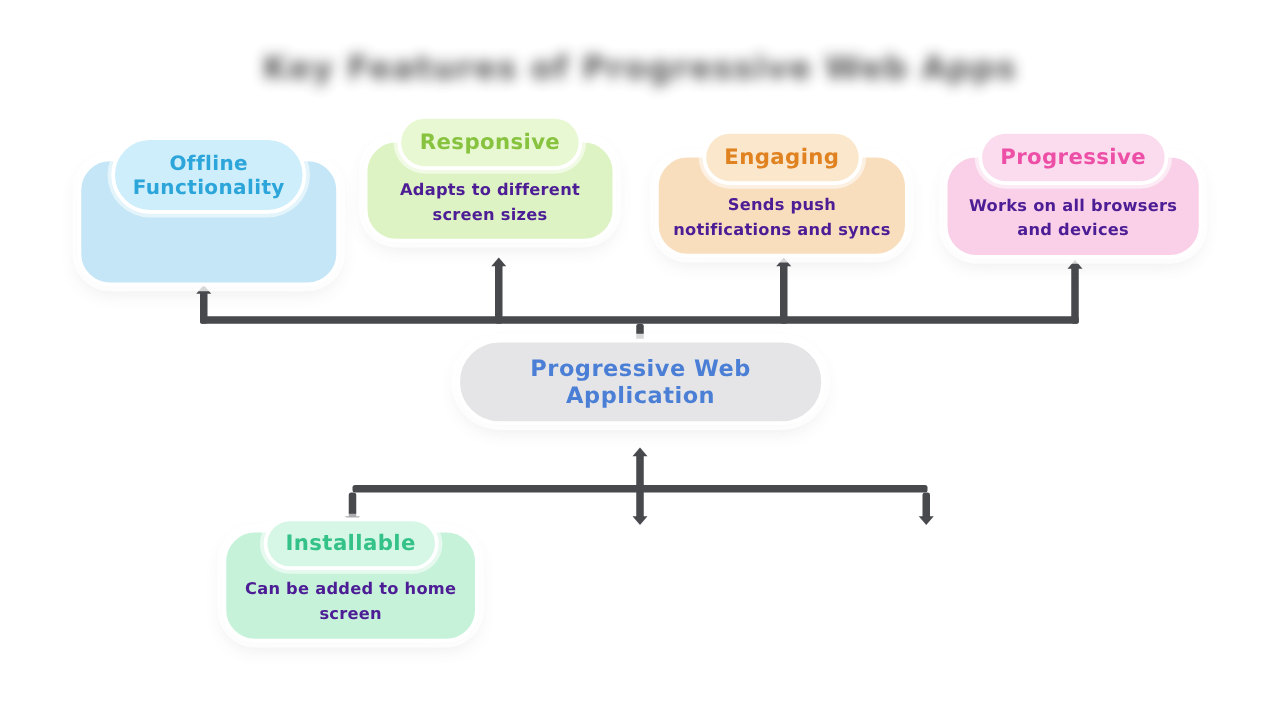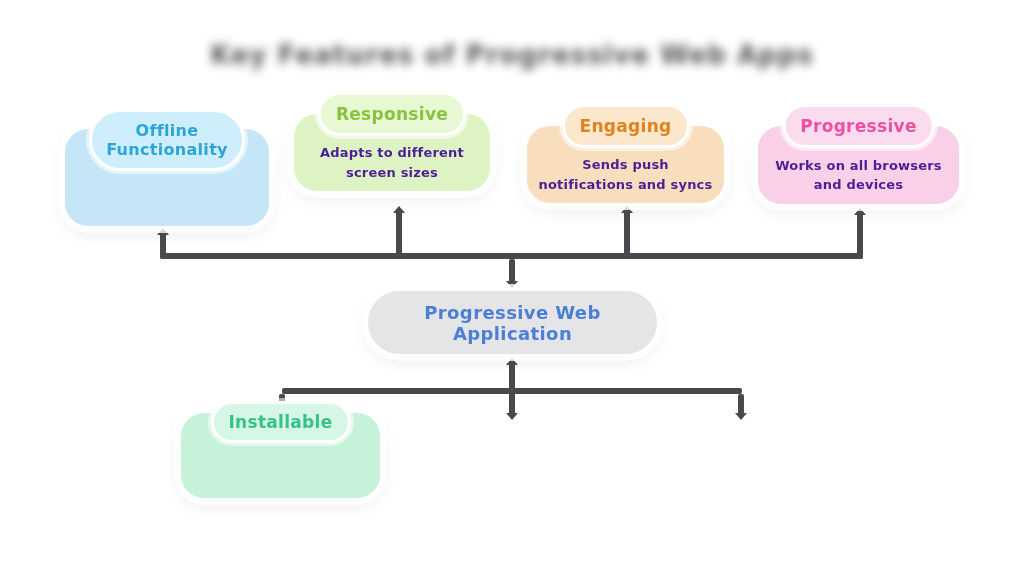--- a/index.html
+++ b/index.html
@@ -108,25 +108,26 @@
     <p class="desc">Sends push notifications and syncs</p>
   </section>
 
   <section class="node" style="left: 755px; top: 123px; width: 207px; height: 84px; --desc-top: 22px; --pill-top: -22px; --pill-h: 38px; --bg: #f9d0e7; --pill: #fbdcee; --accent: #ed4fa7;">
     <header class="pill">
       <span>Progressive</span>
     </header>
     <p class="desc">Works on all browsers and devices</p>
   </section>
 
-  <section class="node center" style="left: 365px; top: 288px; width: 295px; height: 69px; --bg: #e5e5e7; --accent: #4b7fd6;">
+  <section class="node center" style="left: 365px; top: 271px; width: 295px; height: 69px; --bg: #e5e5e7; --accent: #4b7fd6;">
     <span>Progressive Web Application</span>
   </section>
 
-  <section class="node" style="left: 178px; top: 410px; width: 205px; height: 91px; text-decoration: underline; --desc-top: 28px; --pill-top: -12px; --pill-h: 36px; --bg: #c6f2da; --pill: #d6f7e5; --accent: #34c289;">
+  <section class="node" style="left: 178px; top: 423px; width: 205px; height: 91px; text-decoration: underline; --desc-top: 28px; --pill-top: -12px; --pill-h: 36px; --bg: #c6f2da; --pill: #d6f7e5; --accent: #34c289;">
     <header class="pill">
       <span>Installable</span>
     </header>
+    <p class="desc">Can be added to home screen</p>
   </section>
 
 
 
 </div>
 
 </body></html>

